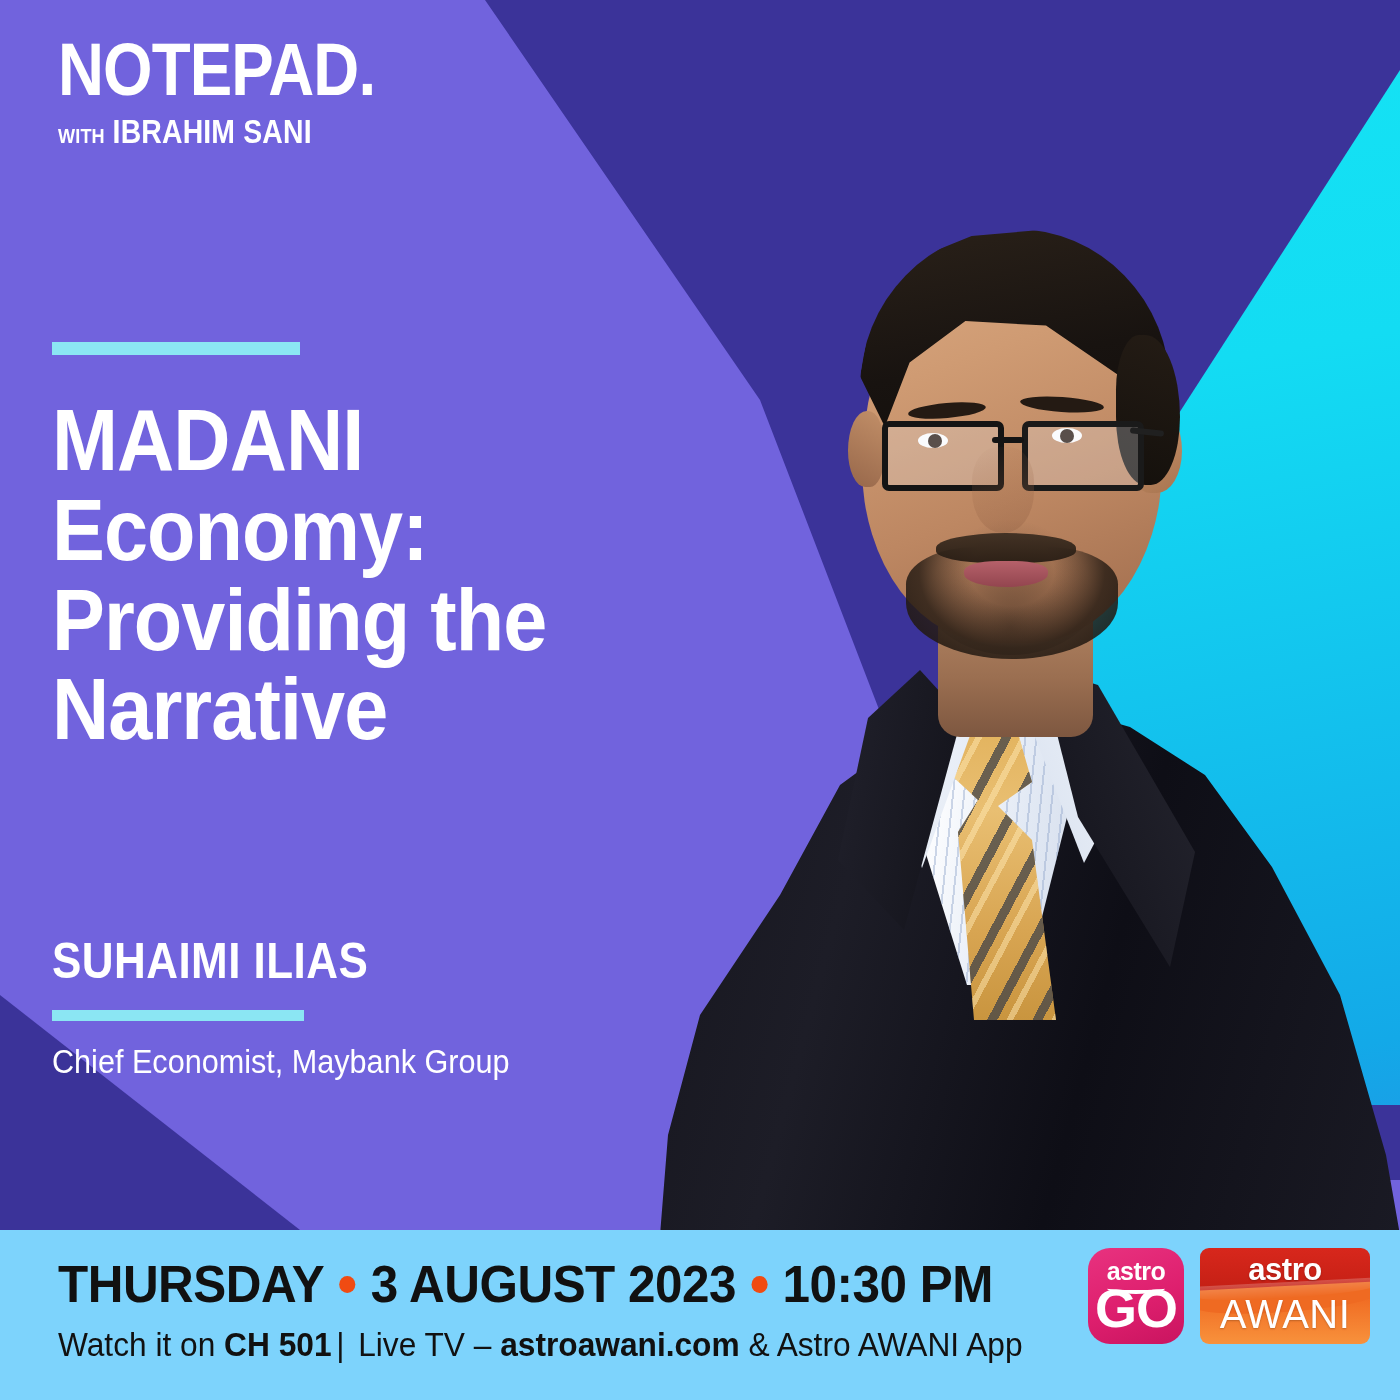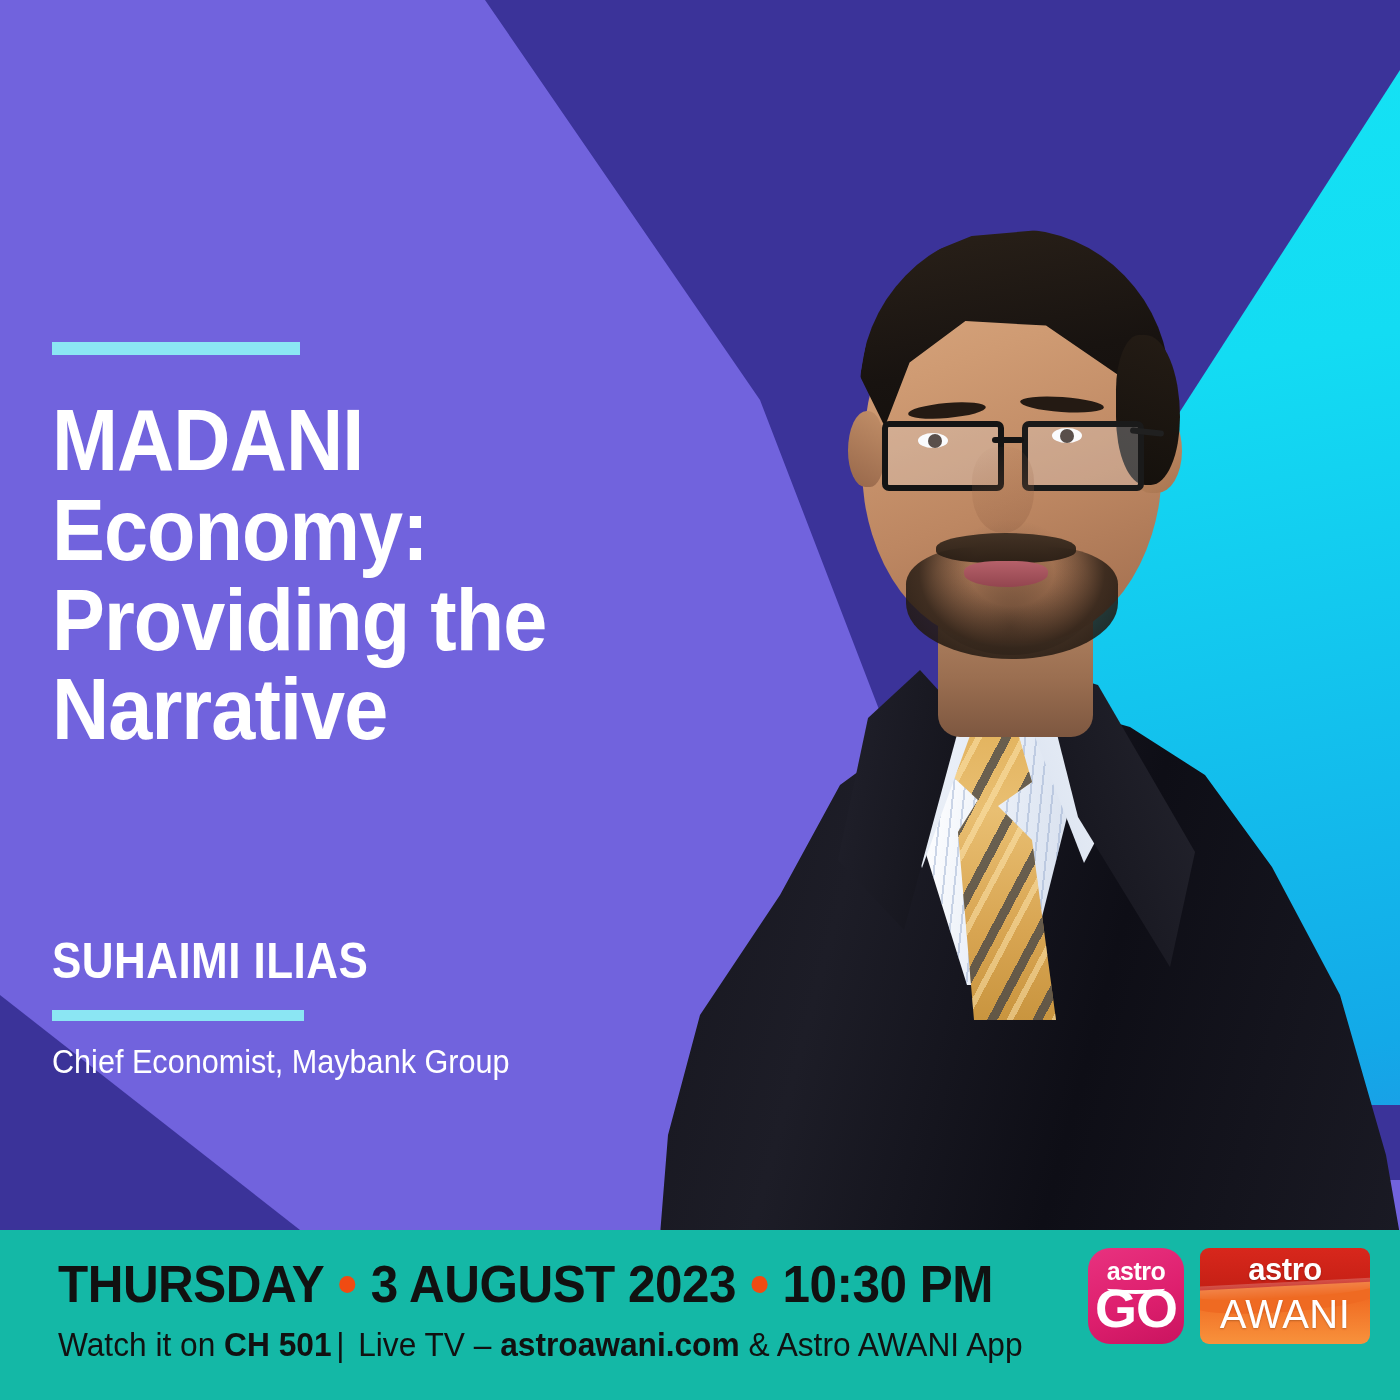--- a/index.html
+++ b/index.html
@@ -223,21 +223,21 @@
   }
   .speaker-role{
     position:absolute;left:52px;top:1042px;
     color:#fff;font-size:34px;font-weight:400;
     transform:scaleX(.9);transform-origin:left top;
   }
 
   
   .footer{
     position:absolute;left:0;bottom:0;width:1400px;height:170px;
-    background:#14b8a6;
+    background:#7dd3fc;
   }
   .footer-line1{
     position:absolute;left:58px;top:24px;
     font-size:52px;font-weight:700;color:#111;letter-spacing:-.5px;
     display:flex;align-items:center;gap:16px;
     transform:scaleX(.95);transform-origin:left top;
     white-space:nowrap;
   }
   .dot{
     width:17px;height:17px;border-radius:50%;background:#f04b12;
@@ -338,20 +338,27 @@
       <div class="lens l"></div>
       <div class="lens r"></div>
       <div class="bridge"></div>
       <div class="temple"></div>
     </div>
     <div class="nose"></div>
     <div class="moustache"></div>
     <div class="mouth"></div>
   </div>
 
+  <div class="logo">
+    <div class="logo-main">NOTEPAD.</div>
+    <div class="logo-sub">
+      <span class="logo-with">WITH</span>
+      <span>IBRAHIM SANI</span>
+    </div>
+  </div>
 
   <div class="accent-bar"></div>
   <div class="title">
     <div>MADANI Economy:</div>
     <div>Providing the</div>
     <div>Narrative</div>
   </div>
 
   <div class="speaker-name">SUHAIMI ILIAS</div>
   <div class="speaker-bar"></div>

